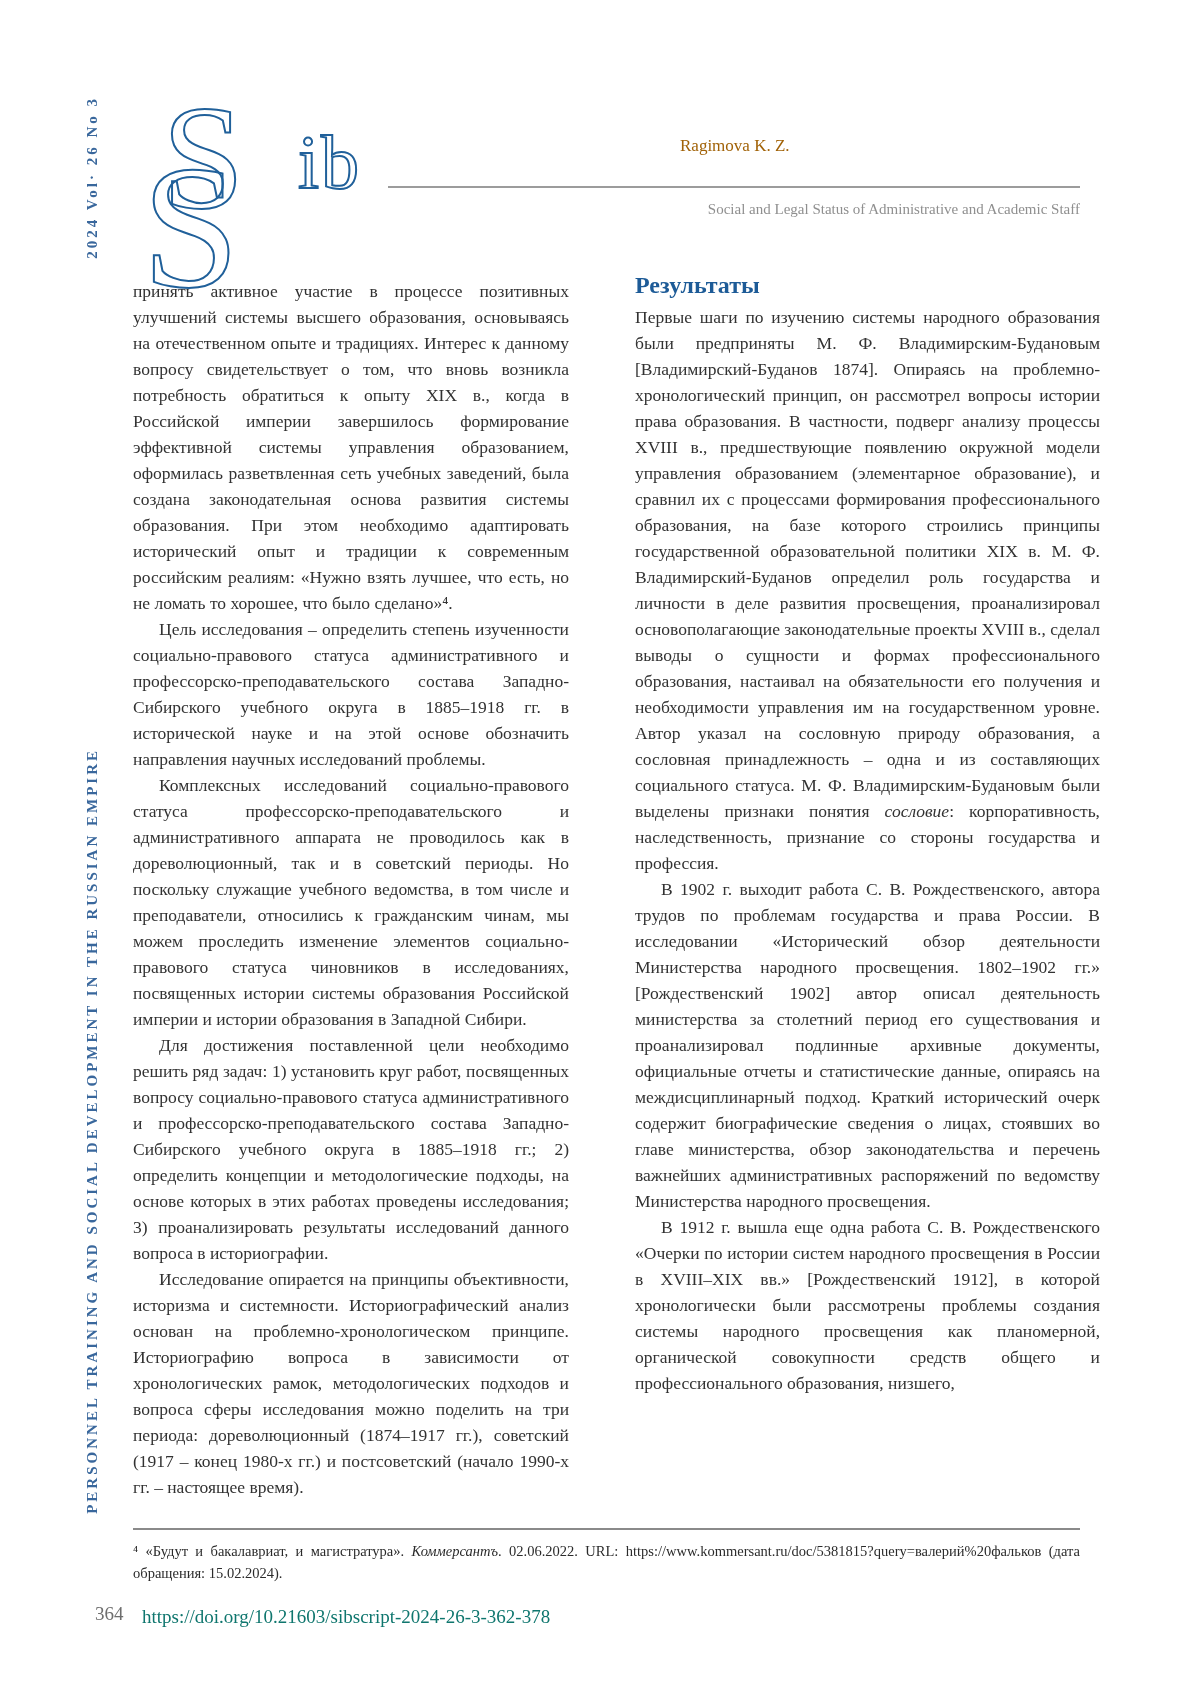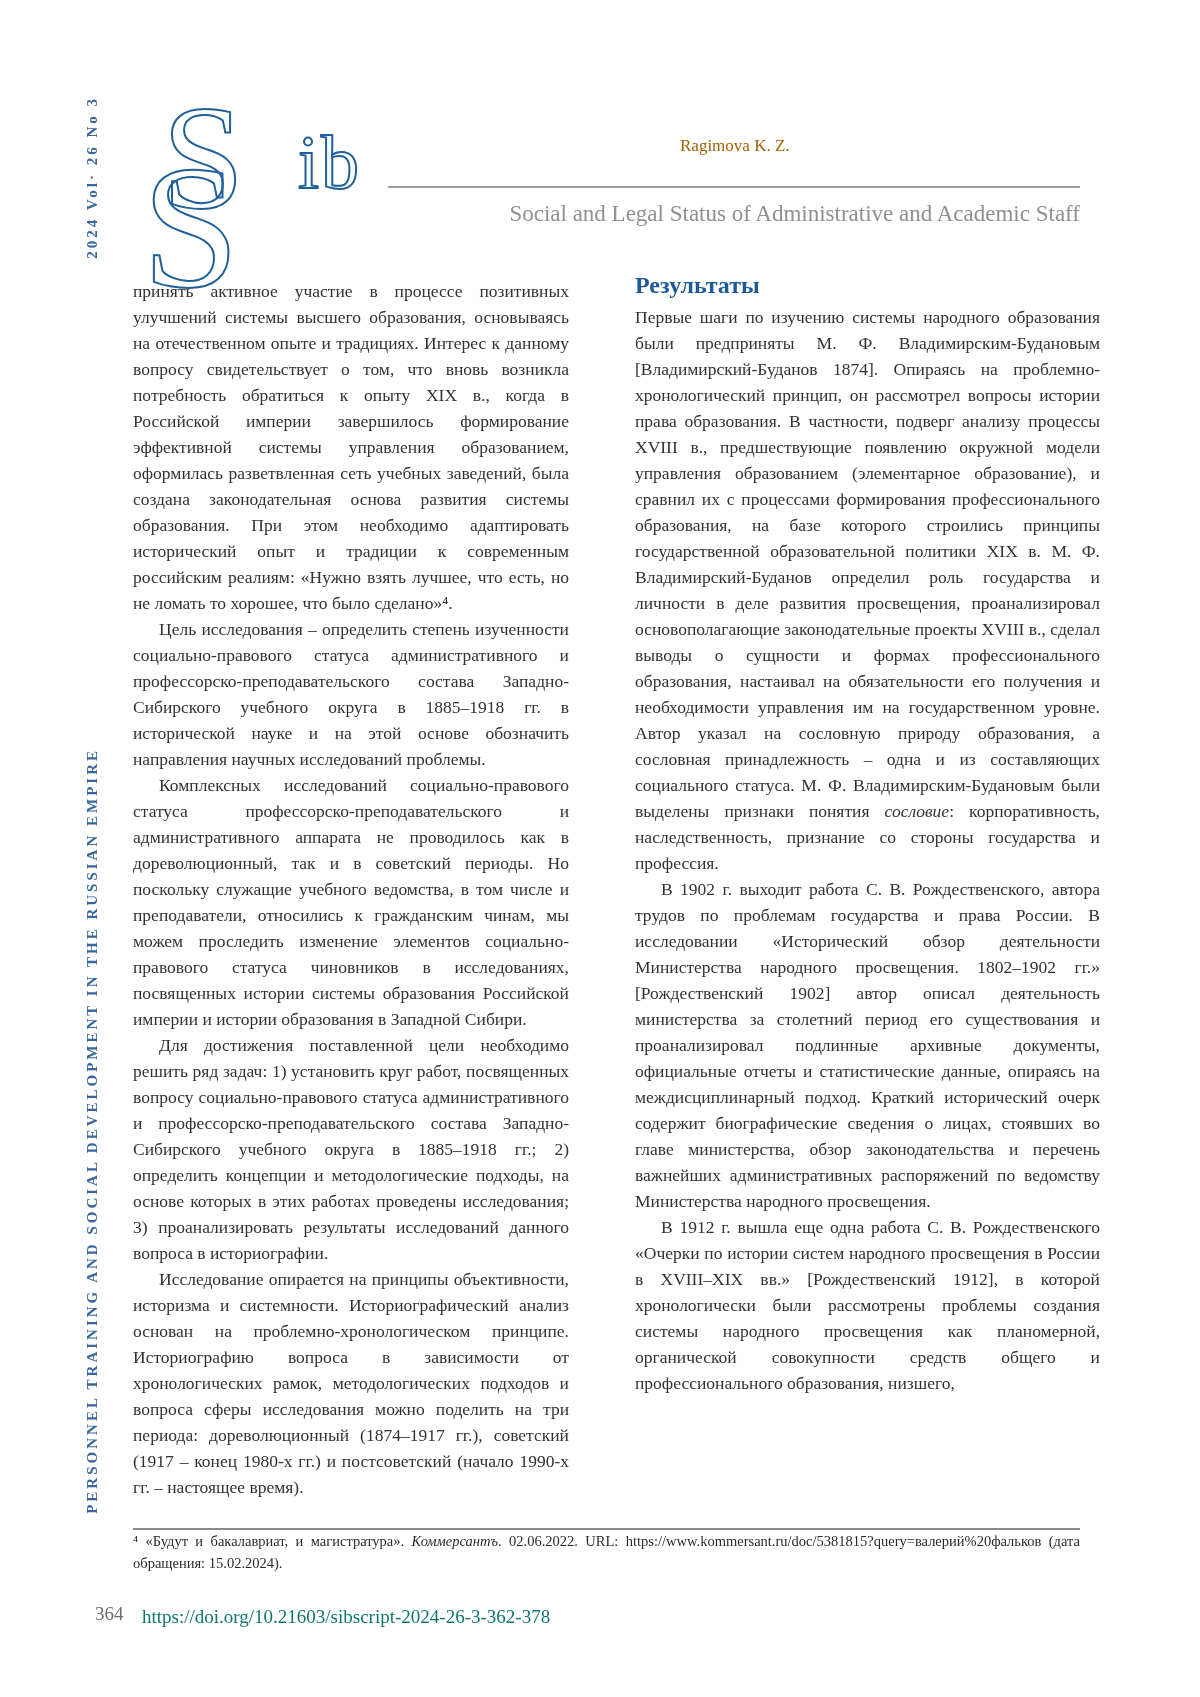--- a/index.html
+++ b/index.html
@@ -32,21 +32,21 @@
   .logo .r2 { left:118px; top:118px; font-size:76px; letter-spacing:5px; }
 
   
   .hdr-author {
     position:absolute; left:680px; top:136px; width:400px;
     text-align:left; color:#a16207; font-size:17px;
   }
   .hdr-rule { position:absolute; left:388px; top:186px; width:692px; height:2px; background:#9c9c9c; }
   .hdr-title {
     position:absolute; left:460px; top:201px; width:620px;
-    text-align:right; color:#8f8f8f; font-size:23px;
+    text-align:right; color:#8f8f8f; font-size:15px;
   }
 
   
   .col { position:absolute; color:#323232; font-size:17.5px; line-height:26px;
          text-align:justify; hyphens:auto; -webkit-hyphens:auto; }
   .col-left  { left:133px; top:278px; width:436px; }
   .col-right { left:613px; top:270px; width:465px;margin-left:22px; }
   .para { margin:0; }
   .para.indent { text-indent:26px; }
   .seg-i { font-style:italic; }
@@ -56,21 +56,21 @@
     text-align:left;
   }
   .subsec-heading {
     margin:0 0 6px 0; color:#1d5b97; font-size:19.5px; font-weight:bold; line-height:26px;
     text-align:left;
   }
 
   
   .footnote {
     position:absolute; left:133px; top:1528px; width:947px;
-    border-top:2px solid #8a8a8a; 
+    border-top:2px solid #8a8a8a; padding-top:10px;
     color:#2b2b2b; font-size:14.5px; line-height:22px; text-align:justify;
   }
   .footnote .para { text-indent:0; }
 
   
   .pg-num { position:absolute; left:95px; top:1603px; color:#6e6e6e; font-size:19px; }
   .pg-doi { position:absolute; left:142px; top:1606px; color:#0f766e; font-size:19px; }
 </style>
 </head>
 <body>

